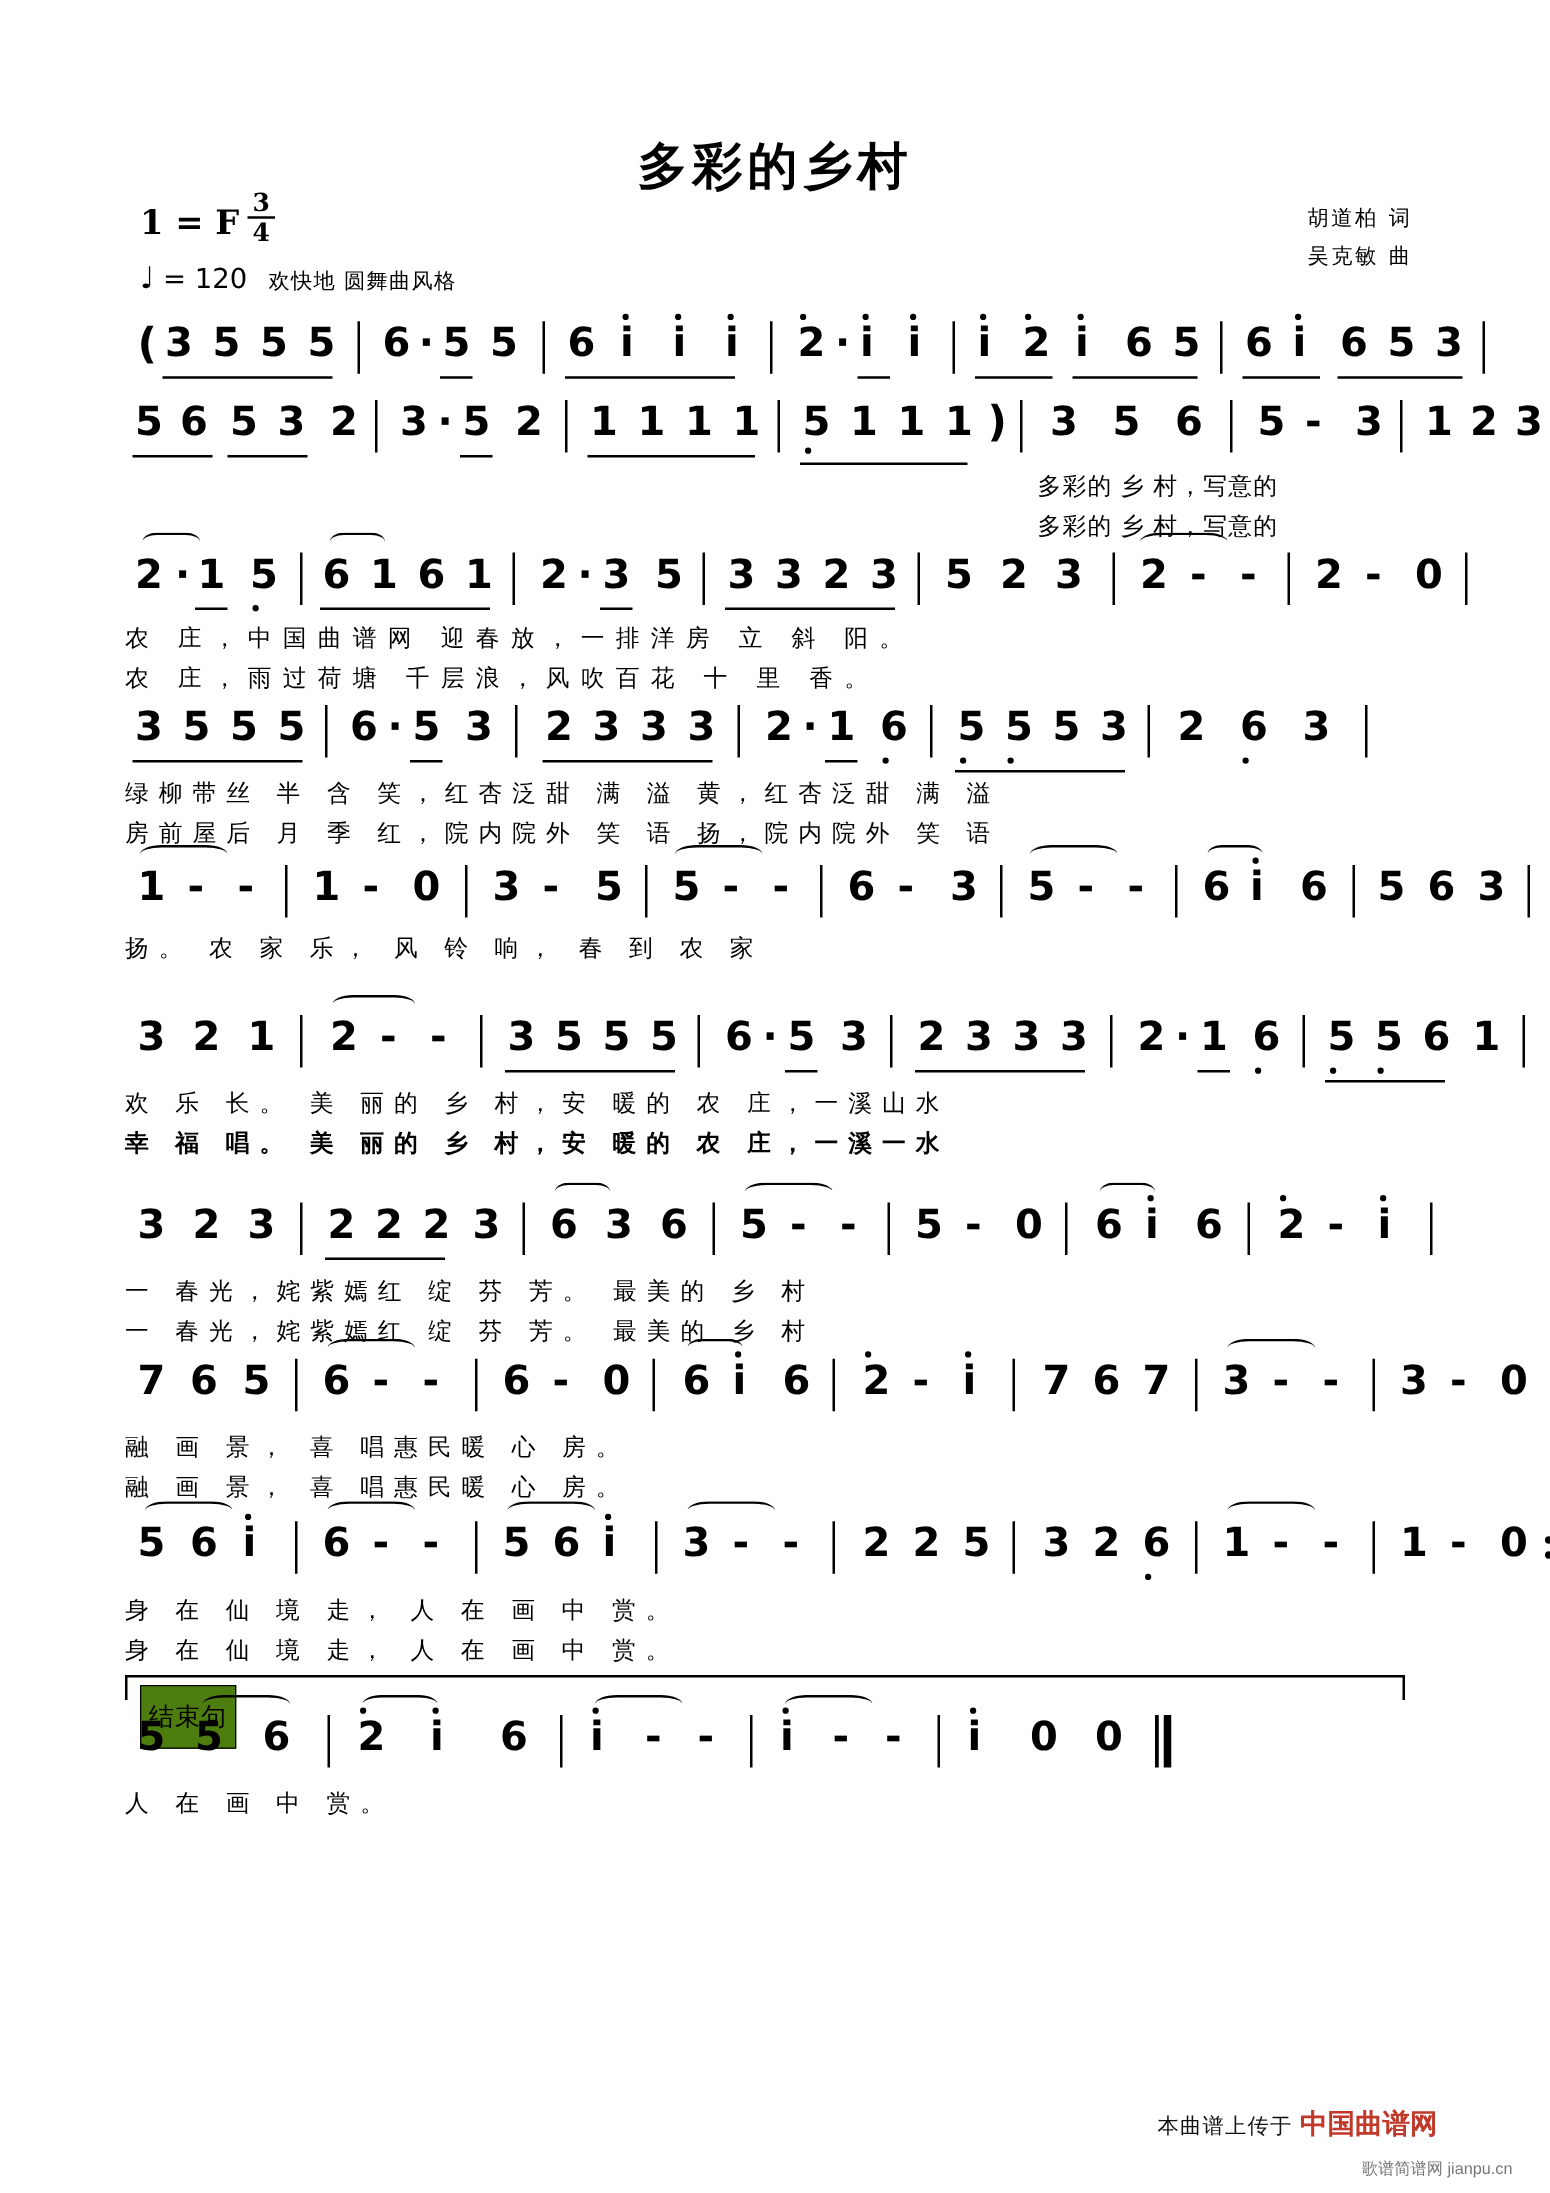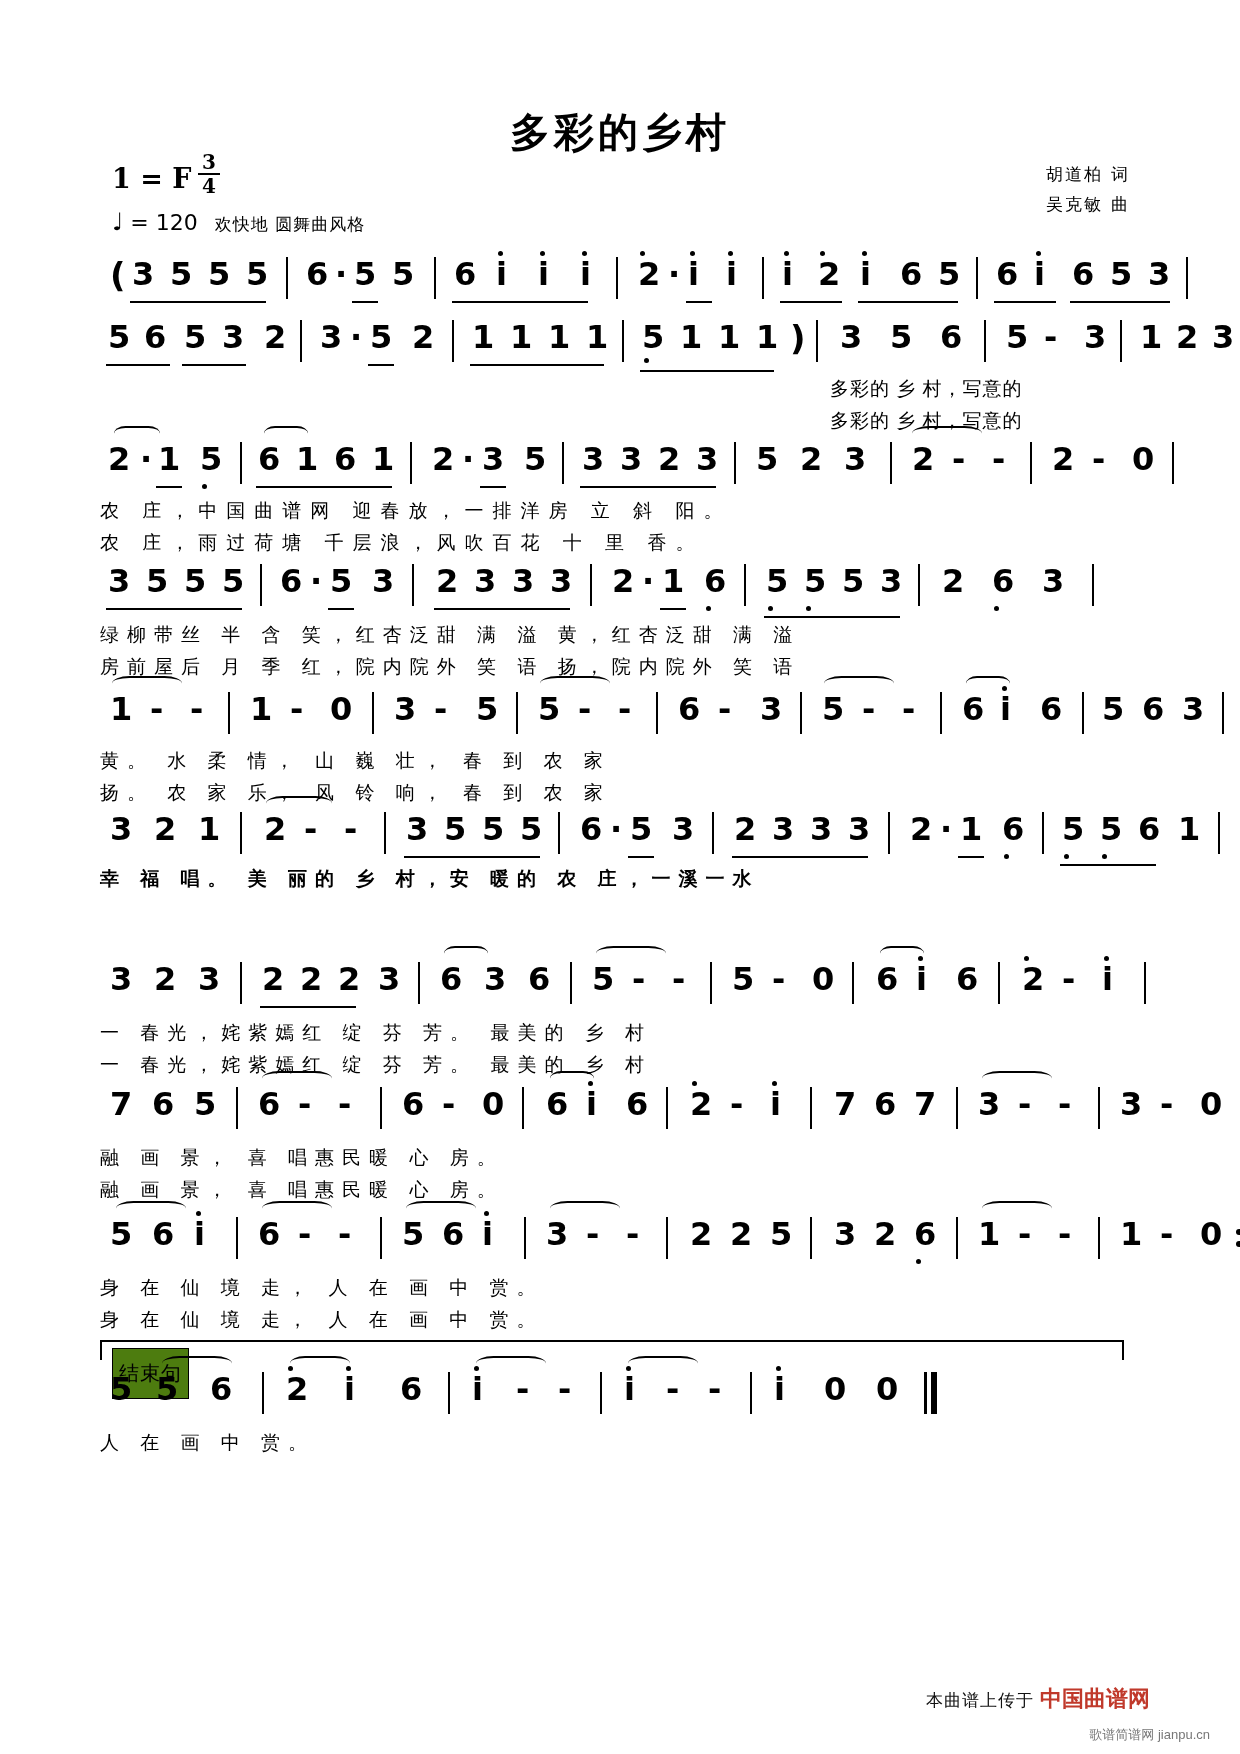--- a/index.html
+++ b/index.html
@@ -325,23 +325,20 @@
       <span class="n" style="left:862px;">6</span>
         <span class="n" style="left:900px;">i</span>
         <span class="n" style="left:940px;">6</span>
       <div class="dotabove" style="left:902px;top:-4px;"></div>
       <div class="bar-line" style="left:982px;"></div>
       <span class="n" style="left:1002px;">5</span>
         <span class="n" style="left:1042px;">6</span>
         <span class="n" style="left:1082px;">3</span>
       <div class="bar-line" style="left:1122px;"></div>
     </div>
-    <div class="lyr" style="margin-top:2px;">
-      <span class="w" style="left:0px;letter-spacing:8px;">黄。     水 柔 情，  山 巍 壮，  春 到 农  家</span>
-    </div>
     <div class="lyr">
       <span class="w" style="left:0px;letter-spacing:8px;">扬。     农 家 乐，  风 铃 响，  春 到 农  家</span>
     </div>
   </div>
 
   <div class="row" style="top:810px;">
     <div class="notes">
       <span class="n" style="left:10px;">3</span>
         <span class="n" style="left:54px;">2</span>
         <span class="n" style="left:98px;">1</span>
@@ -377,20 +374,23 @@
       <div class="dotbelow" style="left:904px;top:44px;"></div>
       <div class="bar-line" style="left:942px;"></div>
       <span class="n" style="left:962px;">5</span>
         <span class="n" style="left:1000px;">5</span>
         <span class="n" style="left:1038px;">6</span>
         <span class="n" style="left:1078px;">1</span>
       <div class="dotbelow" style="left:964px;top:44px;"></div>
       <div class="dotbelow" style="left:1002px;top:44px;"></div>
       <div class="under1" style="left:960px;top:54px;width:96px;"></div>
       <div class="bar-line" style="left:1118px;"></div>
+    </div>
+    <div class="lyr" style="margin-top:4px;">
+      <span class="w" style="left:0px;letter-spacing:8px;">欢  乐  长。  美 丽的 乡  村，安 暖的 农  庄，一溪山水</span>
     </div>
     <div class="lyr">
       <span class="w" style="left:0px;letter-spacing:8px;font-weight:bold;">幸  福  唱。  美 丽的 乡  村，安 暖的 农  庄，一溪一水</span>
     </div>
   </div>
 
   <div class="row" style="top:960px;">
     <div class="notes">
       <span class="n" style="left:10px;">3</span>
         <span class="n" style="left:54px;">2</span>

